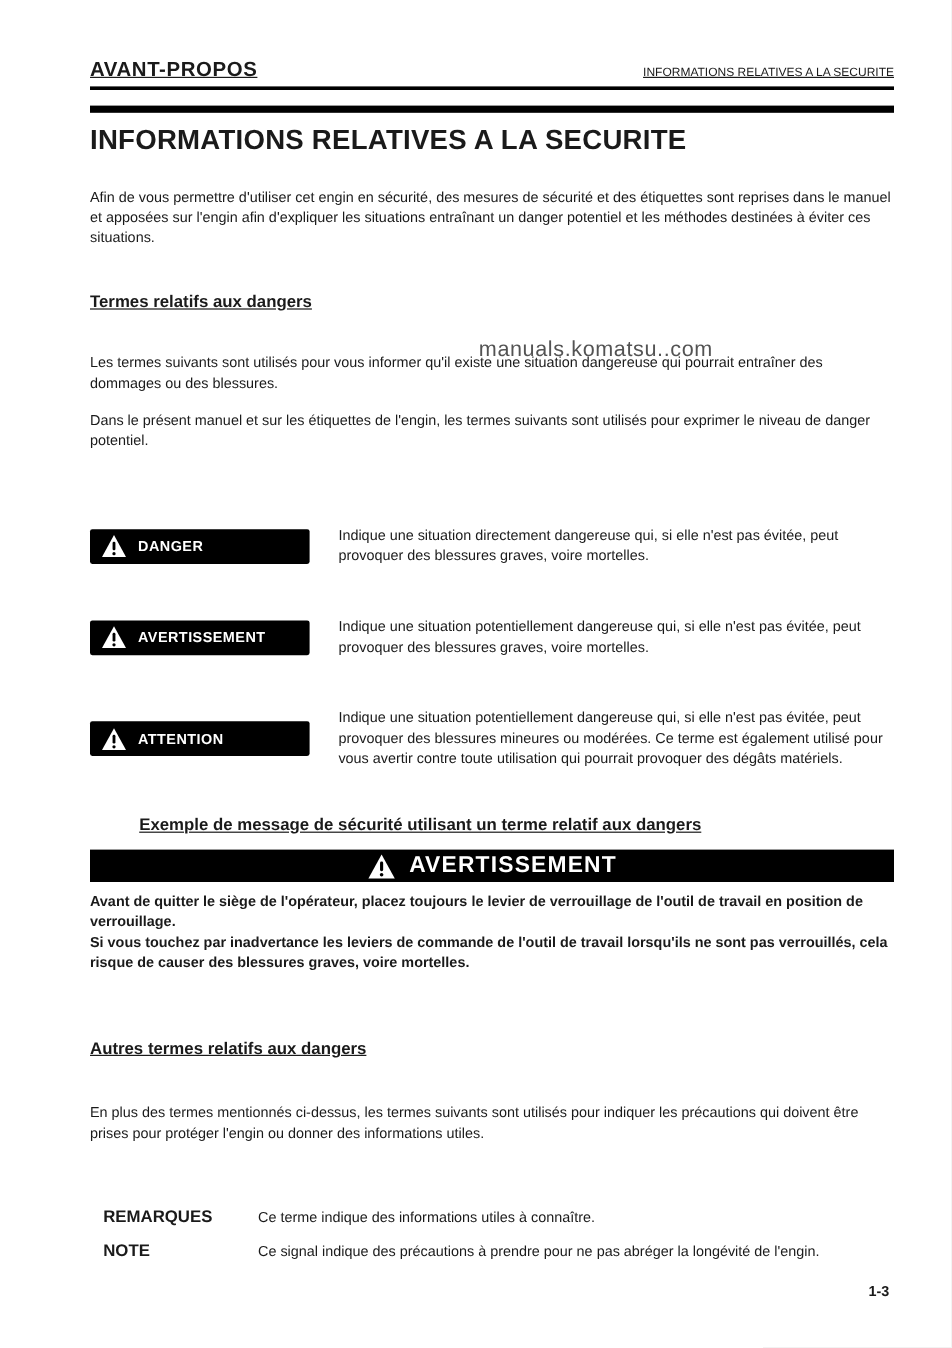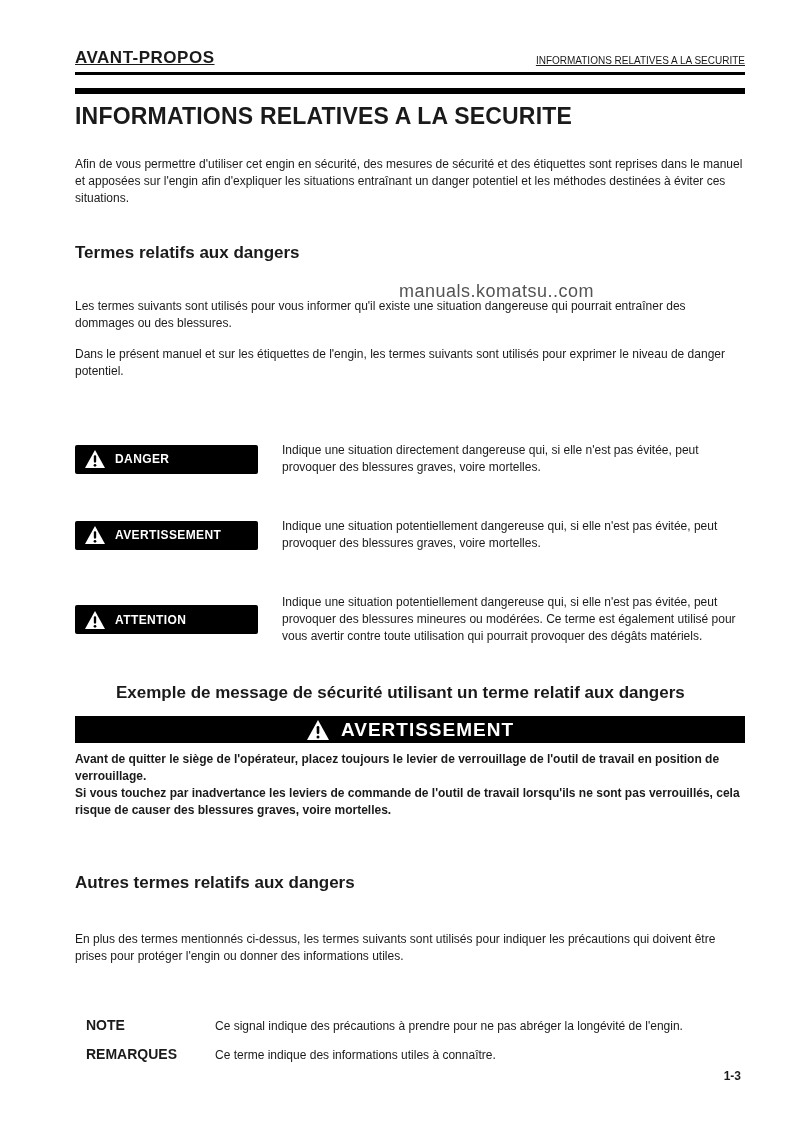--- a/index.html
+++ b/index.html
@@ -20,21 +20,21 @@
   .header-left{font-size:17px;font-weight:bold;letter-spacing:.5px;}
   .header-right{font-size:10px;padding-bottom:2px;}
 
   
   .title-block{margin-top:13px;border-top:6px solid #000;padding-top:9px;}
   .page-title{font-size:23px;font-weight:bold;letter-spacing:.2px;}
 
   p{margin:0;font-size:12px;line-height:17px;}
   .intro{margin-top:26px;}
 
-  .sub-heading{margin-top:36px;font-size:17px;font-weight:bold;}
+  .sub-heading{margin-top:36px;font-size:14px;font-weight:bold;text-decoration:underline;}
 
   .terms-p1{margin-top:35px;}
   .terms-p2{margin-top:14px;}
 
   
   .warnings{margin-top:62px;}
   .warning-row{display:flex;align-items:center;margin-bottom:42px;}
   .warning-row:last-child{margin-bottom:0;}
   .warning-label-box{
     width:183px;min-width:183px;height:29px;background:#000;color:#fff;
@@ -158,26 +158,26 @@
     <div class="example-body">
       <p>Avant de quitter le siège de l'opérateur, placez toujours le levier de verrouillage de l'outil de travail en position de verrouillage.</p>
       <p>Si vous touchez par inadvertance les leviers de commande de l'outil de travail lorsqu'ils ne sont pas verrouillés, cela risque de causer des blessures graves, voire mortelles.</p>
     </div>
 
     <div class="sub-heading other-heading">Autres termes relatifs aux dangers</div>
     <p class="other-text">En plus des termes mentionnés ci-dessus, les termes suivants sont utilisés pour indiquer les précautions qui doivent être prises pour protéger l'engin ou donner des informations utiles.</p>
 
     <div class="notes">
       <div class="note-row">
+        <span class="note-label">REMARQUES</span>
+        <span class="note-text">Ce terme indique des informations utiles à connaître.</span>
+      </div>
+      <div class="note-row">
         <span class="note-label">NOTE</span>
         <span class="note-text">Ce signal indique des précautions à prendre pour ne pas abréger la longévité de l'engin.</span>
-      </div>
-      <div class="note-row">
-        <span class="note-label">REMARQUES</span>
-        <span class="note-text">Ce terme indique des informations utiles à connaître.</span>
       </div>
     </div>
 
   </div>
 
   <div class="page-number">1-3</div>
 
 </div>
 
 </body></html>

